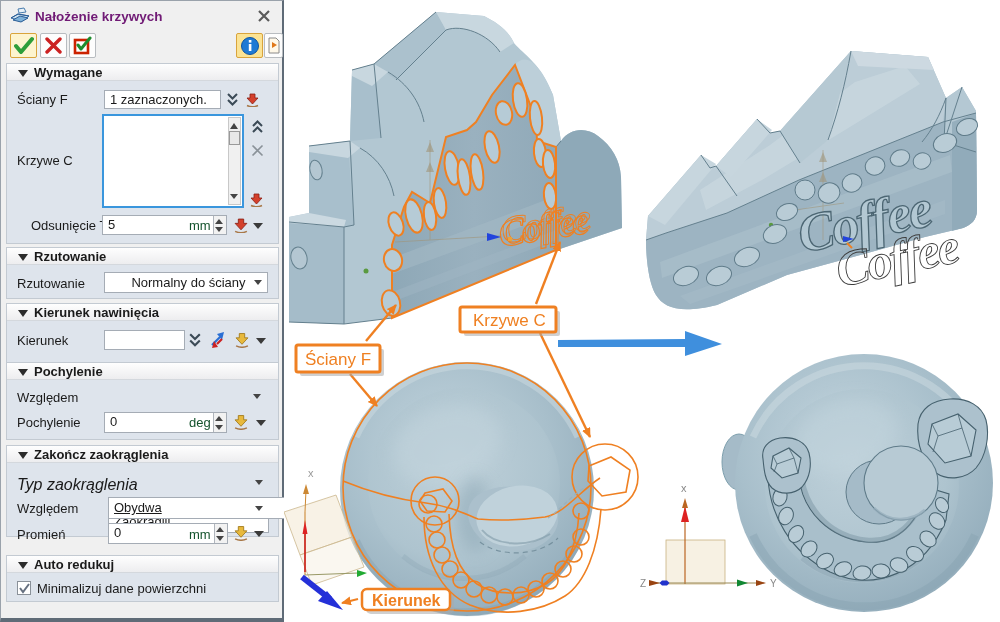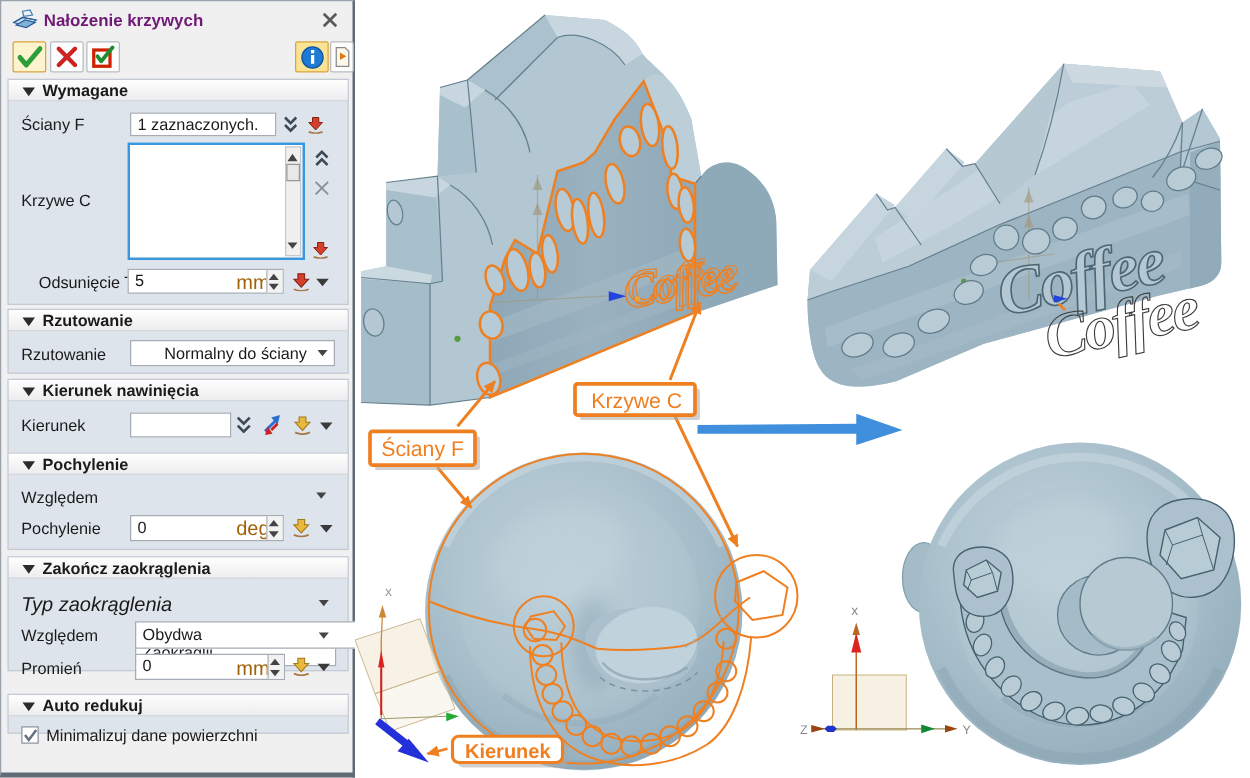--- a/index.html
+++ b/index.html
@@ -14,21 +14,21 @@
 .tbtn { position:absolute; top:32px; width:27px; height:25px; background:#fdfdfd;
   border:1px solid #b8bcc0; border-radius:2px; }
 .sec { position:absolute; left:5px; width:273px; border:1px solid #c3cad2; background:#dee4ec; }
 .hdr { height:17px; background:linear-gradient(#fefefe,#ededef); border-bottom:1px solid #d4d8dd;
   font-size:13px; font-weight:bold; color:#1a1a1a; padding:1px 0 0 27px; position:relative;}
 .hdr:before { content:""; position:absolute; left:11px; top:6px; width:0; height:0;
   border-left:5px solid transparent; border-right:5px solid transparent; border-top:7px solid #2b2b2b; }
 .lab { position:absolute; font-size:13px; color:#1a1a1a; white-space:nowrap; }
 .fld { position:absolute; background:#fff; border:1px solid #a5acb5; font-size:13px; color:#1a1a1a;
   padding:1px 0 0 5px; }
-.unit { position:absolute; font-size:16px; color:#a16207; }
+.unit { position:absolute; font-size:13px; color:#14532d; }
 .spin { position:absolute; width:13px; background:#f2f2f2; border-left:1px solid #b0b5bc; }
 .combo { position:absolute; background:#fff; border:1px solid #a5acb5; font-size:13px; color:#1a1a1a;
   padding:2px 0 0 5px; }
 .carr { position:absolute; width:0; height:0; border-left:4px solid transparent;
   border-right:4px solid transparent; border-top:5px solid #444; }
 .drop { position:absolute; width:0; height:0; border-left:5px solid transparent;
   border-right:5px solid transparent; border-top:6px solid #3a3a3a; }
 svg { position:absolute; }
 #vp { left:284px; top:0; width:716px; height:622px; }
 </style>
@@ -158,35 +158,35 @@
   </svg>
   <div class="drop" style="left:255px;top:419px;"></div>
 
   <div class="sec" style="top:444px; height:92px;">
     <div class="hdr">Zakończ zaokrąglenia</div>
   </div>
   <div class="lab" style="left:16px;top:475px;font-size:16px;font-style:italic;">Typ zaokrąglenia</div>
   <div class="combo" style="left:107px;top:470px;width:161px;height:22px;margin-top:40px;">Zaokrąglij</div>
   <div class="carr" style="left:254px;top:479px;"></div>
   <div class="lab" style="left:16px;top:500px;">Względem</div>
-  <div class="combo" style="left:107px;top:496px;width:187px;height:22px;">Obydwa</div>
+  <div class="combo" style="left:107px;top:496px;width:187px;height:22px;text-decoration:underline;">Obydwa</div>
   <div class="carr" style="left:254px;top:505px;"></div>
   <div class="lab" style="left:16px;top:526px;">Promień</div>
   <div class="fld" style="left:107px;top:522px;width:120px;height:21px;">0</div>
   <div class="unit" style="left:188px;top:526px;">mm</div>
   <div class="spin" style="left:213px;top:523px;height:19px;"></div>
   <div class="carr" style="left:215px;top:526px;border-top:none;border-bottom:5px solid #444;border-left-width:4px;border-right-width:4px;"></div>
   <div class="carr" style="left:215px;top:535px;border-left-width:4px;border-right-width:4px;border-top-width:5px;"></div>
   <svg style="left:233px;top:524px" width="14" height="16" viewBox="0 0 13 14">
     <path d="M4 1 L9 1 L9 5 L12 5 L6.5 11 L1 5 L4 5 Z" fill="#e8b93c" stroke="#a07818" stroke-width="0.8"></path>
     <path d="M1 12.5 Q6.5 15 12 12.5" fill="none" stroke="#a87848" stroke-width="1.4"></path>
   </svg>
   <div class="drop" style="left:253px;top:530px;"></div>
 
-  <div class="sec" style="top:554px; height:32px;">
+  <div class="sec" style="top:554px; height:47px;">
     <div class="hdr">Auto redukuj</div>
   </div>
   <div style="position:absolute;left:16px;top:580px;width:14px;height:14px;background:#fff;border:1px solid #8a9199;"></div>
   <svg style="left:18px;top:582px" width="11" height="11" viewBox="0 0 11 11">
     <path d="M1 5 L4 9 L10 1" fill="none" stroke="#667080" stroke-width="2"></path>
   </svg>
   <div class="lab" style="left:36px;top:580px;">Minimalizuj dane powierzchni</div>
 </div>
 
 <svg id="vp" viewBox="284 0 716 622">

